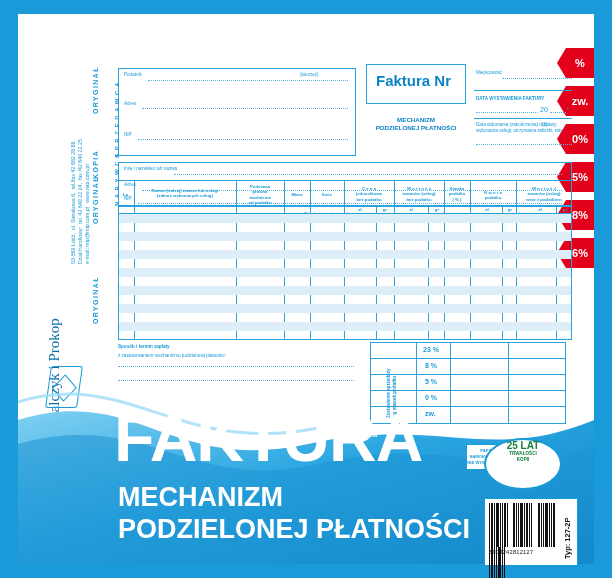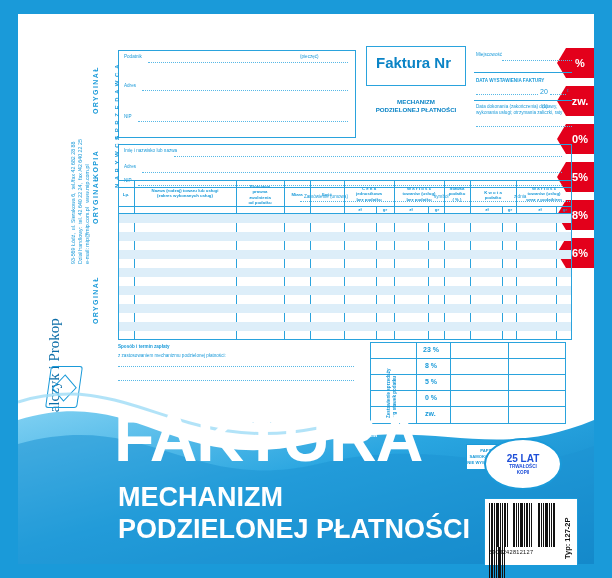--- a/index.html
+++ b/index.html
@@ -18,21 +18,21 @@
         border-radius:3px;transform:skewX(-8deg);}
   .logo-diamond:after{content:"";position:absolute;left:6px;top:12px;width:17px;height:16px;border:1.2px solid #1a9ad9;
         transform:rotate(45deg) skewX(6deg);}
   
   .tabs{position:absolute;right:0;top:34px;width:28px;}
   .tab{position:relative;width:28px;height:30px;margin-bottom:8px;background:#e3001b;color:#fff;
        font-size:11px;font-weight:bold;display:flex;align-items:center;justify-content:center;}
   .tab:after{content:"";position:absolute;left:-9px;top:0;border-top:15px solid transparent;
        border-bottom:15px solid transparent;border-right:9px solid #e3001b;}
   
-  .form{position:absolute;left:86px;top:24px;width:468px;height:320px;}
+  .form{position:absolute;left:86px;top:42px;width:468px;height:320px;}
   .bx{position:absolute;border:1px solid #2aa3dd;box-sizing:border-box;}
   .lbl{position:absolute;font-size:4.6px;color:#1a9ad9;white-space:nowrap;}
   .lbl.b{font-weight:bold;}
   .dot{position:absolute;border-bottom:1px dotted #57b8e6;}
   .hline{position:absolute;border-top:1px solid #2aa3dd;}
   .vline{position:absolute;border-left:1px solid #2aa3dd;}
   .fakt-title{position:absolute;font-size:15px;font-weight:bold;color:#0b84c6;}
   .mech-mini{position:absolute;font-size:6.2px;font-weight:bold;color:#0b84c6;text-align:center;line-height:8px;}
   .sprz{position:absolute;left:0;top:40px;font-size:6px;font-weight:bold;color:#1a9ad9;
         transform-origin:0 0;transform:rotate(-90deg);letter-spacing:1px;}
@@ -43,21 +43,21 @@
   
   .wave{position:absolute;left:0;bottom:0;width:100%;height:240px;}
   .big{position:absolute;color:#fff;font-weight:bold;letter-spacing:-1px;}
   .faktura-big{left:96px;top:392px;font-size:66px;line-height:64px;}
   .mech-big{left:100px;top:468px;font-size:27px;letter-spacing:0px;}
   .podz-big{left:100px;top:500px;font-size:27px;letter-spacing:0px;}
   .wzor{position:absolute;left:102px;top:538px;font-size:9.5px;color:#fff;font-weight:bold;}
   .razi{position:absolute;left:338px;top:418px;font-size:6px;color:#fff;font-weight:bold;letter-spacing:0;}
   
   .seal{position:absolute;left:466px;top:424px;width:74px;height:48px;border:2px solid #1a9ad9;border-radius:50%;
-        background:#fff;display:flex;flex-direction:column;align-items:center;justify-content:center;color:#1d4ed8;}
+        background:#fff;display:flex;flex-direction:column;align-items:center;justify-content:flex-start;color:#15803d;}
   .seal .t2{font-size:10px;font-weight:bold;line-height:11px;}
   .seal .t3{font-size:4.6px;font-weight:bold;line-height:6px;text-align:center;}
   .selfcopy{position:absolute;left:448px;top:430px;width:44px;height:26px;border:1px solid #1a9ad9;background:#fff;
         font-size:4.2px;color:#1a9ad9;font-weight:bold;text-align:center;line-height:6px;padding-top:3px;box-sizing:border-box;}
   
   .bcbox{position:absolute;left:466px;top:484px;width:92px;height:66px;background:#fff;border:1px solid #1a9ad9;}
   .bars{position:absolute;left:4px;top:4px;width:72px;height:44px;}
   .bars i{display:inline-block;width:1px;height:100%;background:#111;margin-right:1px;vertical-align:top;}
   .bcnum{position:absolute;left:4px;top:50px;font-size:5.6px;color:#111;letter-spacing:.3px;}
   .typwrap{position:absolute;left:78px;top:4px;height:58px;width:12px;}

